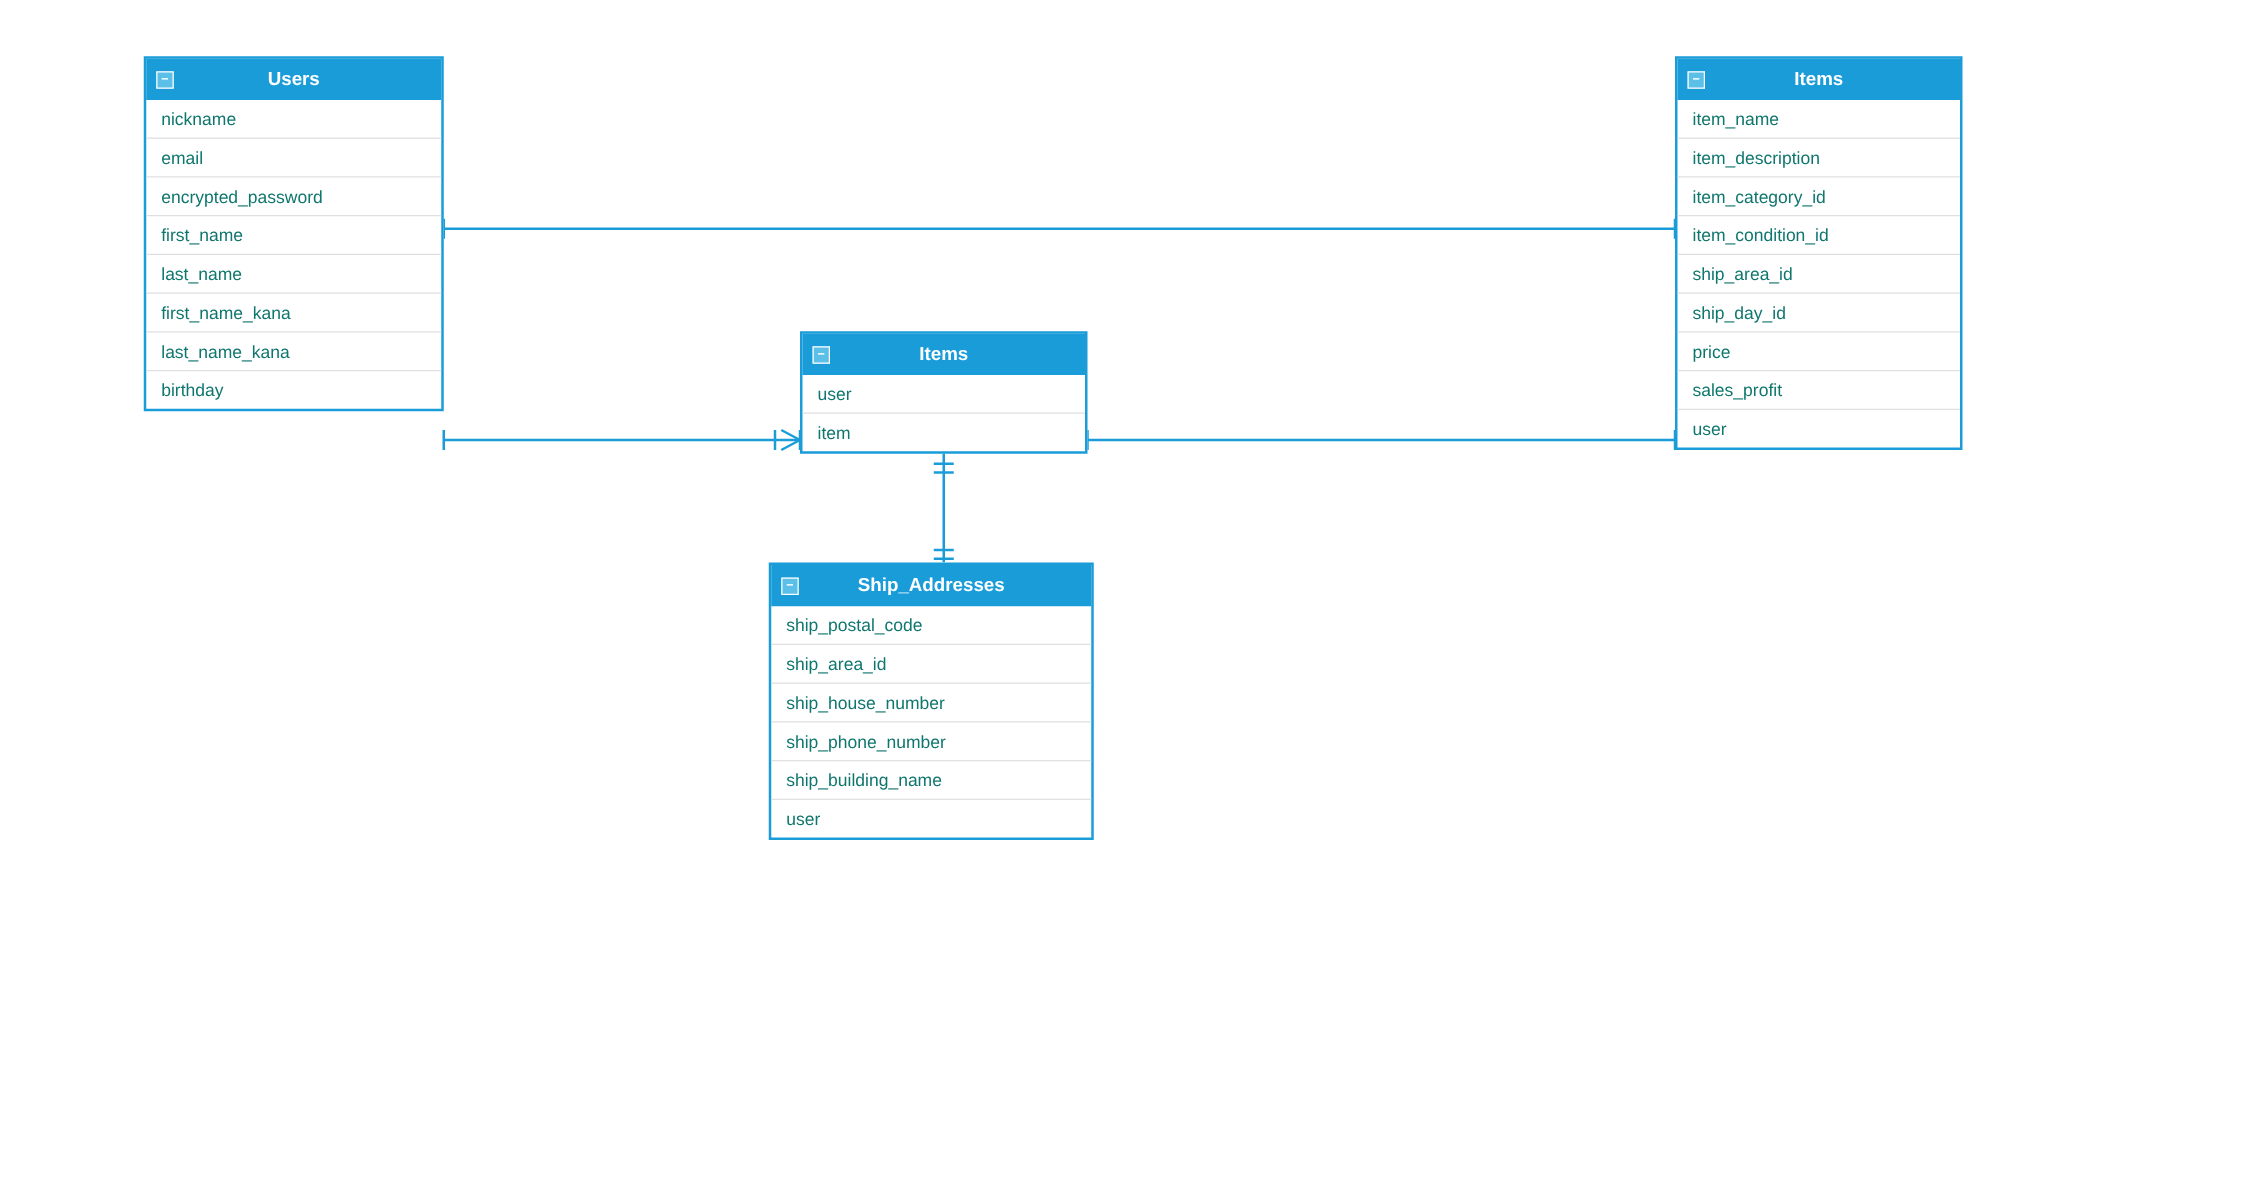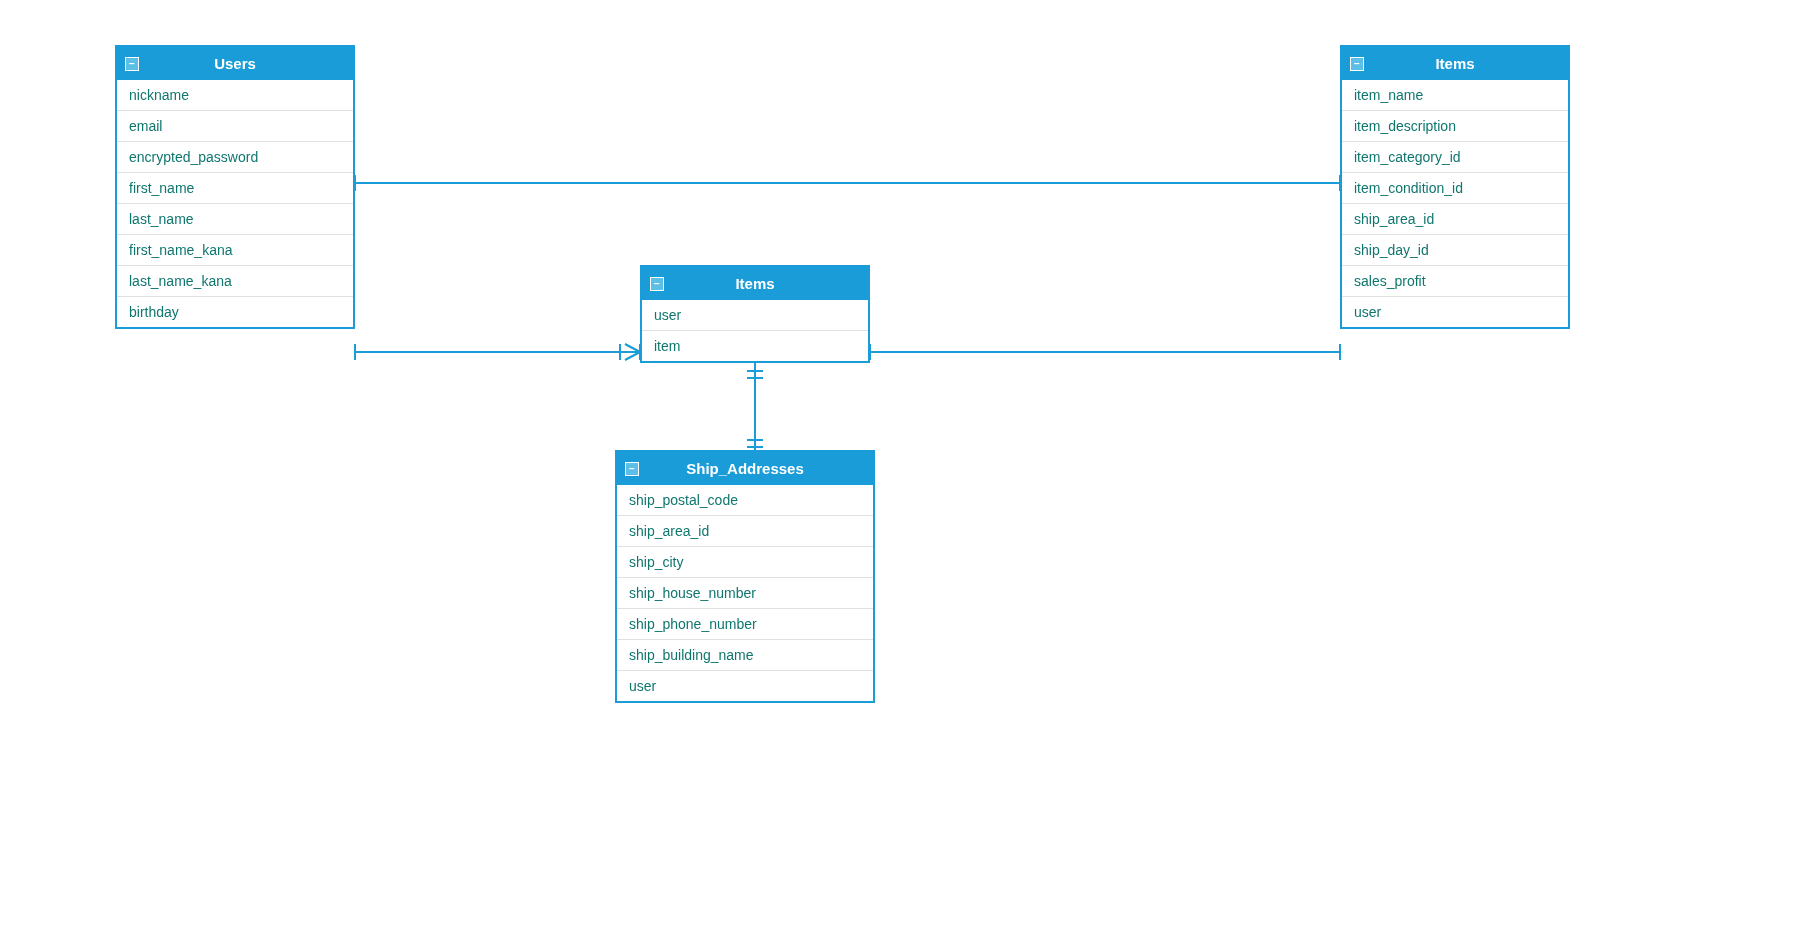--- a/index.html
+++ b/index.html
@@ -143,20 +143,21 @@
       <span class="minimize-icon">−</span>
       <span>Items</span>
     </div>
     <div class="er-table-body">
       <div class="er-table-row">item_name</div>
       <div class="er-table-row">item_description</div>
       <div class="er-table-row">item_category_id</div>
       <div class="er-table-row">item_condition_id</div>
       <div class="er-table-row">ship_area_id</div>
       <div class="er-table-row">ship_day_id</div>
+      <div class="er-table-row">price</div>
       <div class="er-table-row">sales_profit</div>
       <div class="er-table-row">user</div>
     </div>
   </div>
 
   <div class="er-table" style="left: 640px; top: 265px; width: 230px;">
     <div class="er-table-header">
       <span class="minimize-icon">−</span>
       <span>Items</span>
     </div>
@@ -167,21 +168,20 @@
   </div>
 
   <div class="er-table" style="left: 615px; top: 450px; width: 260px;">
     <div class="er-table-header">
       <span class="minimize-icon">−</span>
       <span>Ship_Addresses</span>
     </div>
     <div class="er-table-body">
       <div class="er-table-row">ship_postal_code</div>
       <div class="er-table-row">ship_area_id</div>
-      <div class="er-table-row">ship_city</div>
       <div class="er-table-row">ship_house_number</div>
       <div class="er-table-row">ship_phone_number</div>
       <div class="er-table-row">ship_building_name</div>
       <div class="er-table-row">user</div>
     </div>
   </div>
 
 </div>
 
 </body></html>

